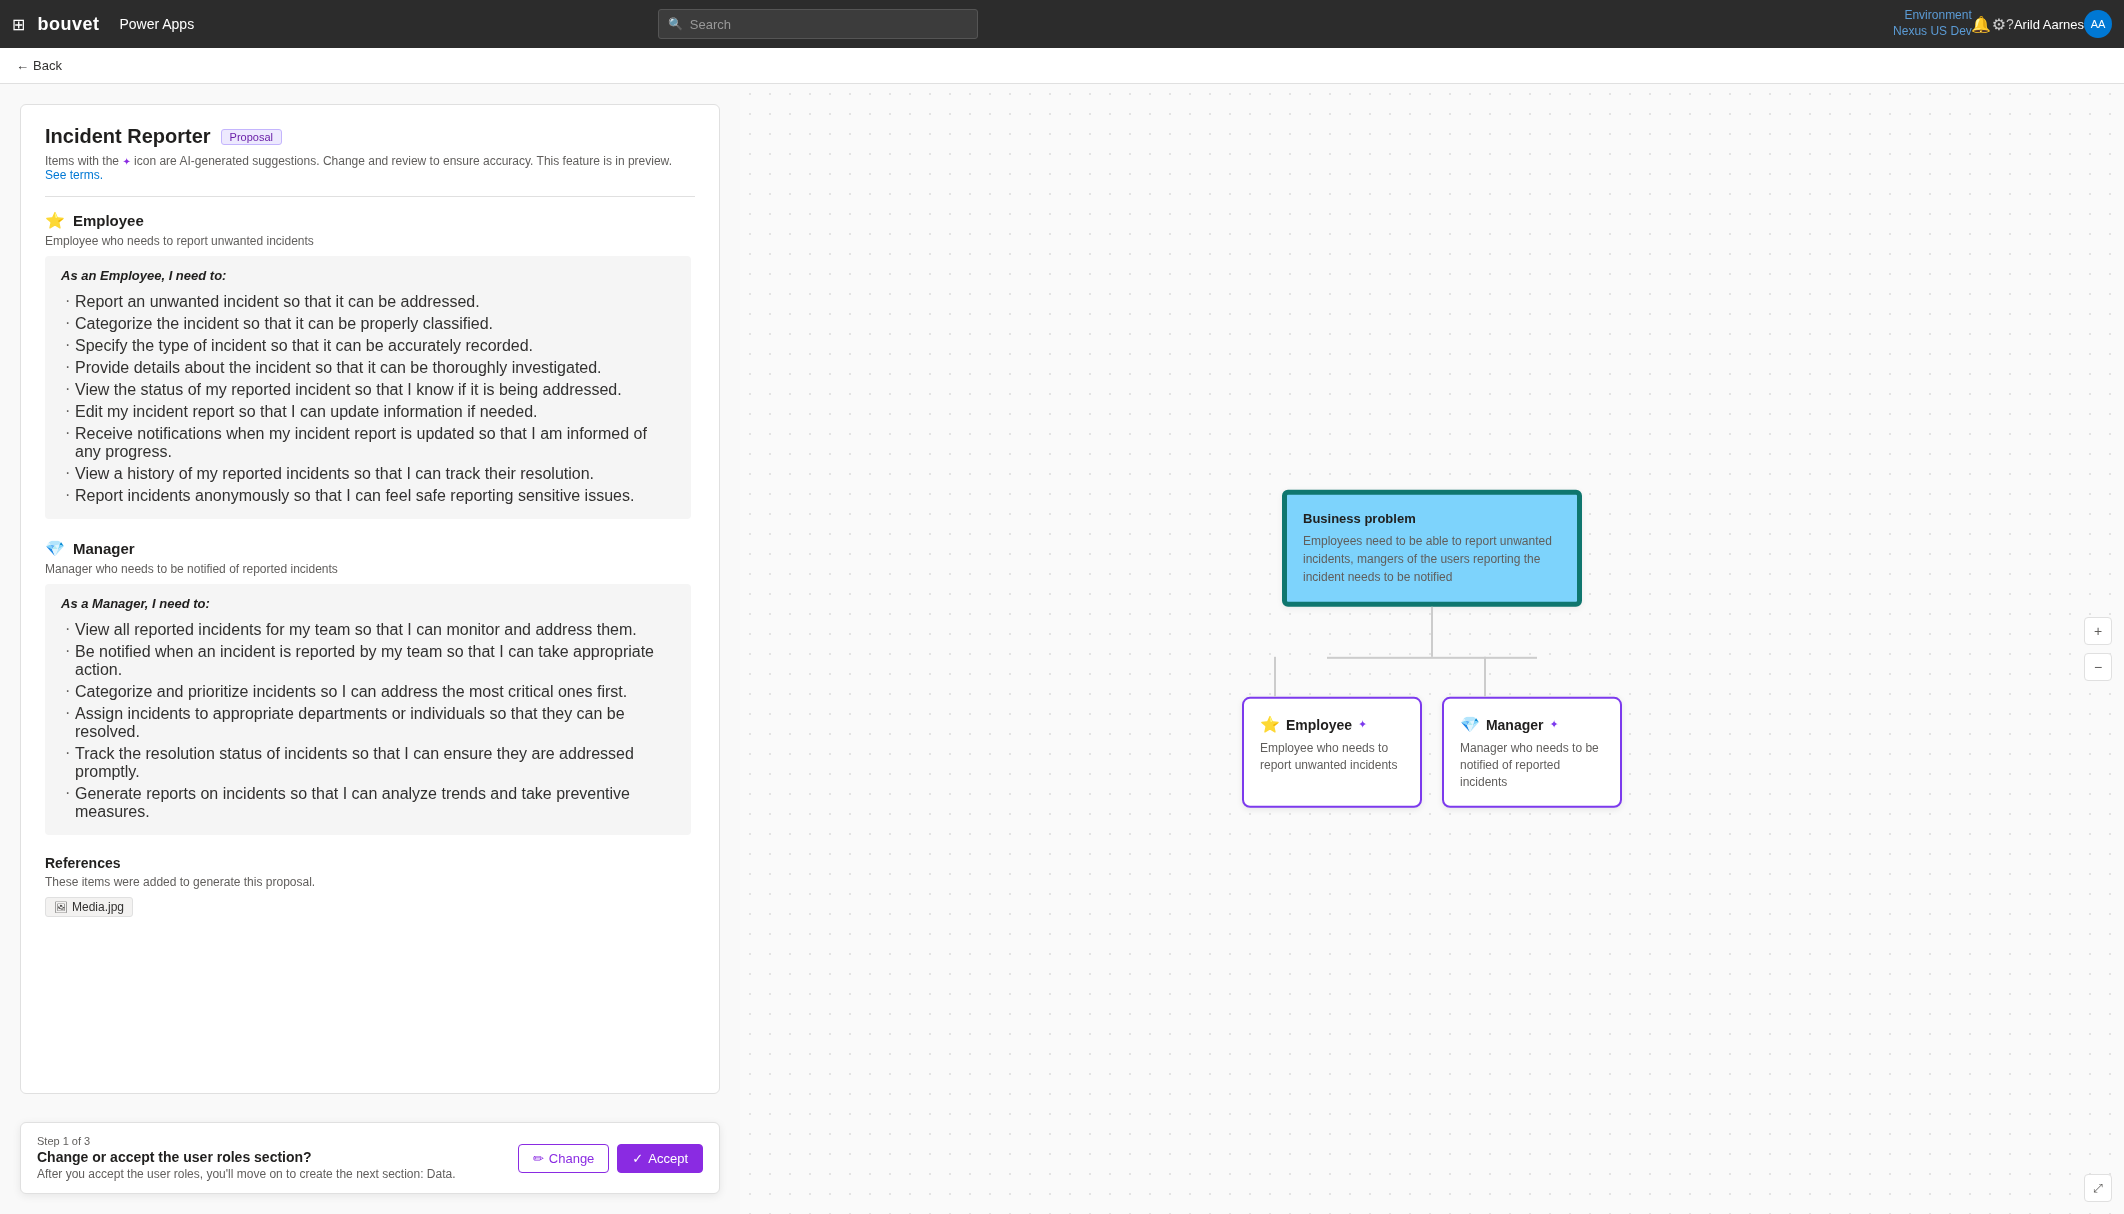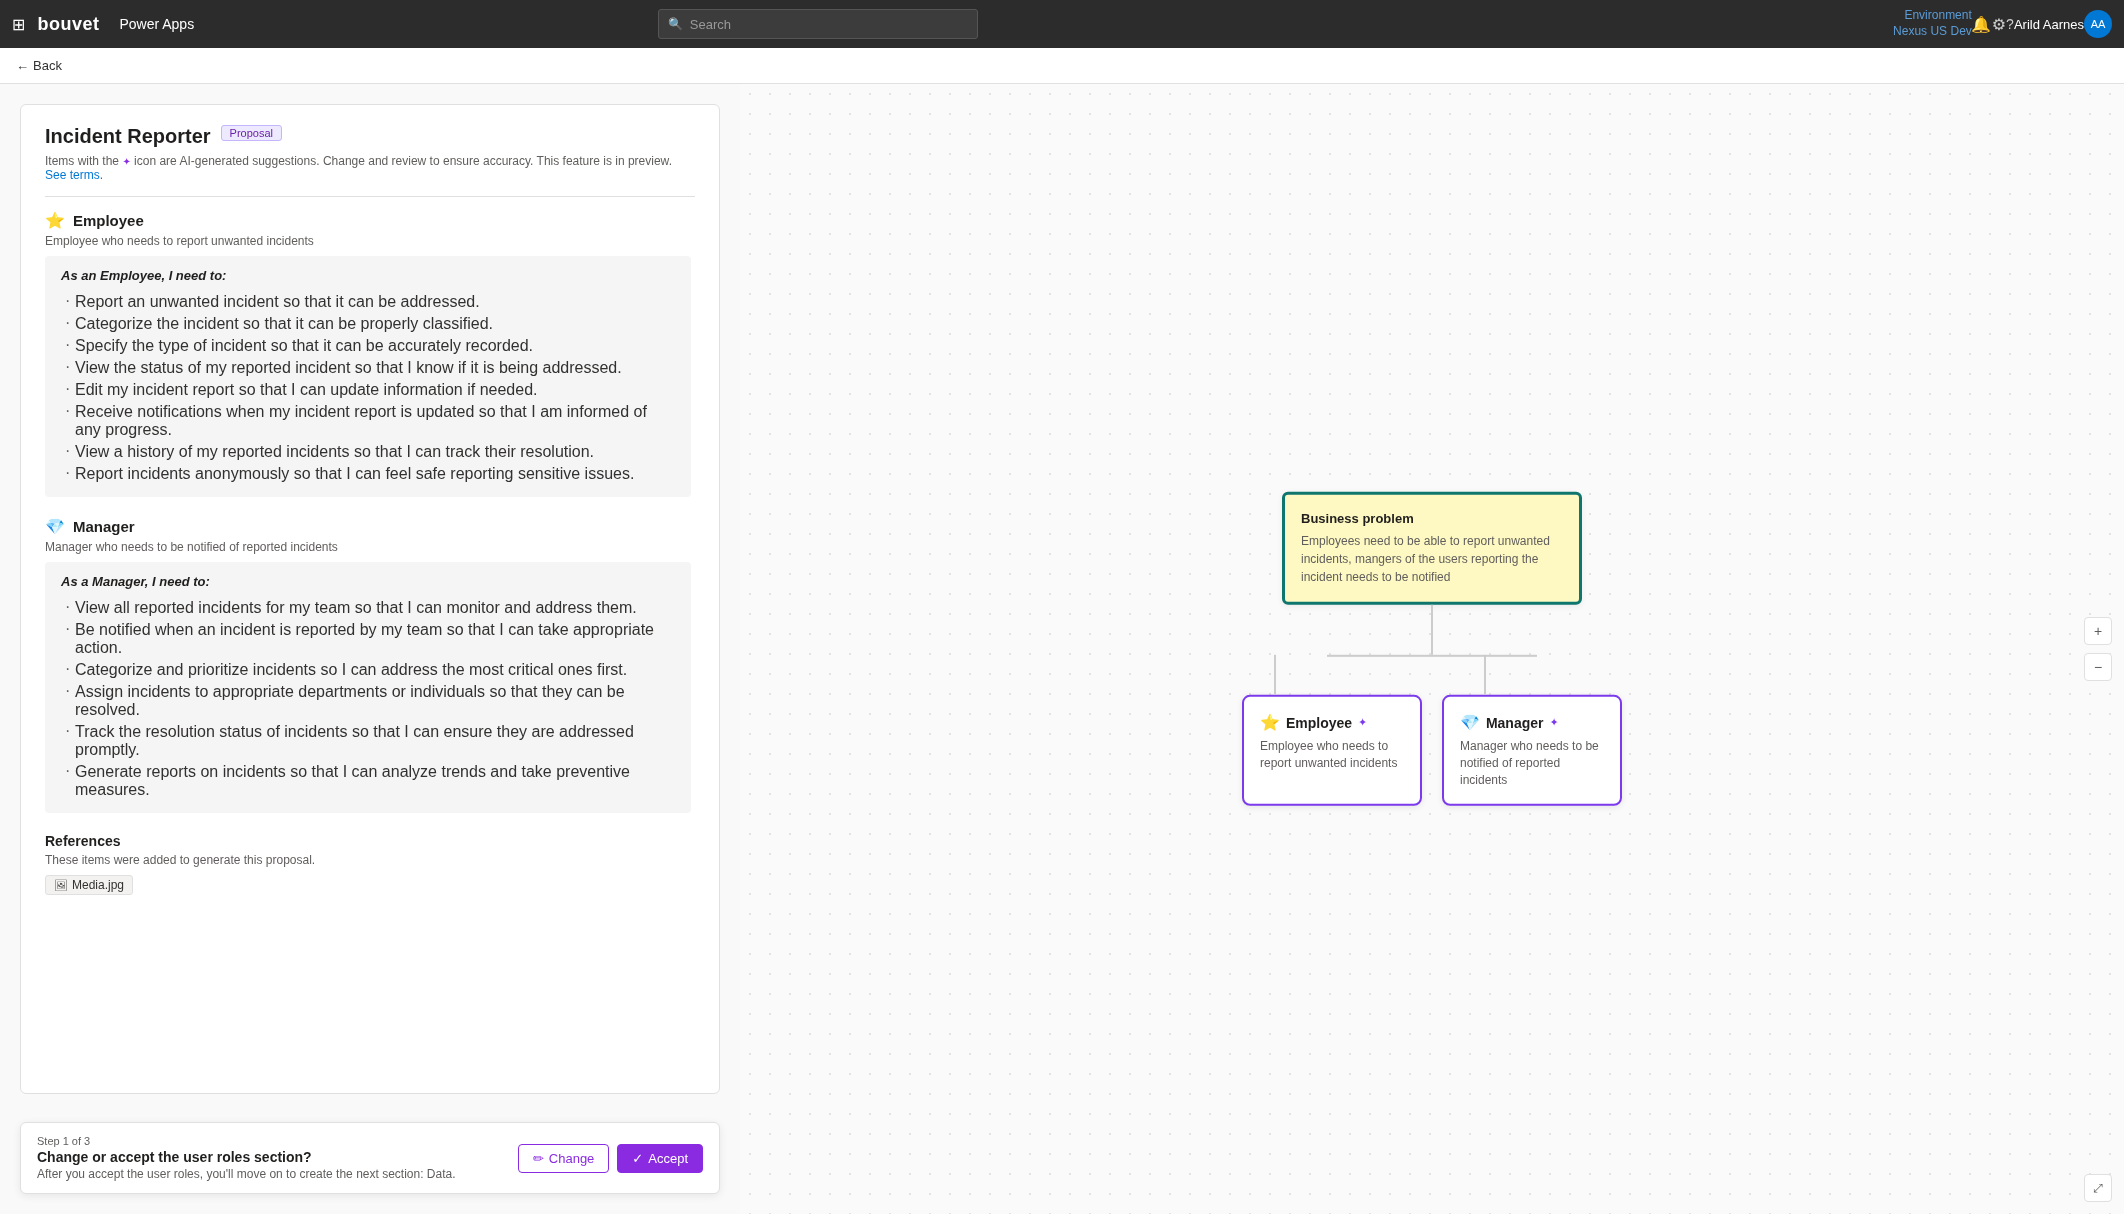--- a/index.html
+++ b/index.html
@@ -95,21 +95,21 @@
       height: calc(100% - 100px);
       overflow: hidden;
       position: relative;
     }
 
     .proposal-title {
       font-size: 20px;
       font-weight: 600;
       color: #201f1e;
       display: flex;
-      align-items: flex-start;
+      align-items: center;
       gap: 10px;
       margin-bottom: 6px;
     }
     .proposal-badge {
       background: #ede9fe;
       color: #6b21a8;
       border: 1px solid #c4b5fd;
       border-radius: 3px;
       padding: 1px 8px;
       font-size: 11px;
@@ -240,22 +240,22 @@
     
     .diagram-container {
       position: absolute;
       top: 50%;
       left: 50%;
       transform: translate(-50%, -50%);
       width: 600px;
     }
 
     .business-problem-card {
-      background: #fef9c3;
-      border: 3px solid #0f766e;
+      background: #7dd3fc;
+      border: 5px solid #0f766e;
       border-radius: 6px;
       padding: 16px;
       width: 300px;
       margin: 0 auto;
       box-shadow: 0 2px 6px rgba(0,0,0,0.06);
     }
     .bp-title { font-size: 13px; font-weight: 600; margin-bottom: 6px; }
     .bp-desc { font-size: 12px; color: #605e5c; line-height: 1.5; }
     .role-cards-row {
       display: flex;
@@ -376,20 +376,21 @@
             <span class="role-icon">⭐</span>
             <span class="role-title">Employee</span>
           </div>
           <div class="role-subtitle">Employee who needs to report unwanted incidents</div>
           <div class="role-body">
             <div class="role-body-title">As an Employee, I need to:</div>
             <ul>
               <li>Report an unwanted incident so that it can be addressed.</li>
               <li>Categorize the incident so that it can be properly classified.</li>
               <li>Specify the type of incident so that it can be accurately recorded.</li>
+              <li>Provide details about the incident so that it can be thoroughly investigated.</li>
               <li>View the status of my reported incident so that I know if it is being addressed.</li>
               <li>Edit my incident report so that I can update information if needed.</li>
               <li>Receive notifications when my incident report is updated so that I am informed of any progress.</li>
               <li>View a history of my reported incidents so that I can track their resolution.</li>
               <li>Report incidents anonymously so that I can feel safe reporting sensitive issues.</li>
             </ul>
           </div>
         </div>
 
         <div class="role-section">

